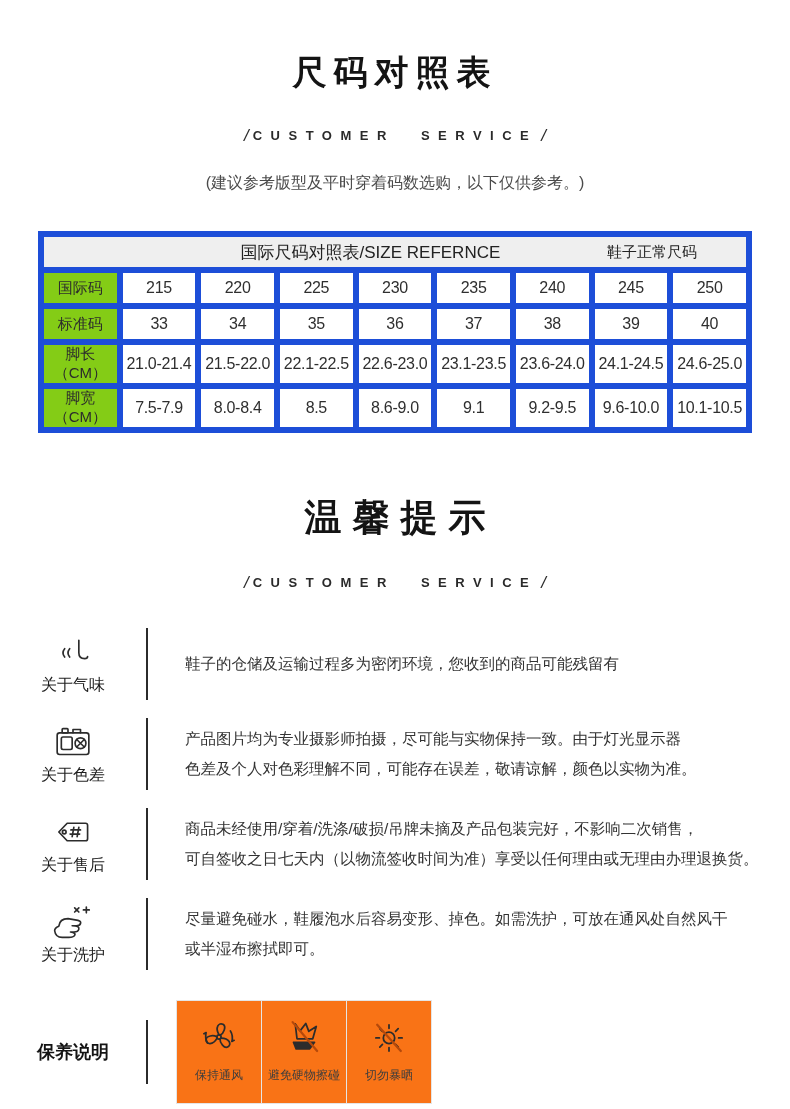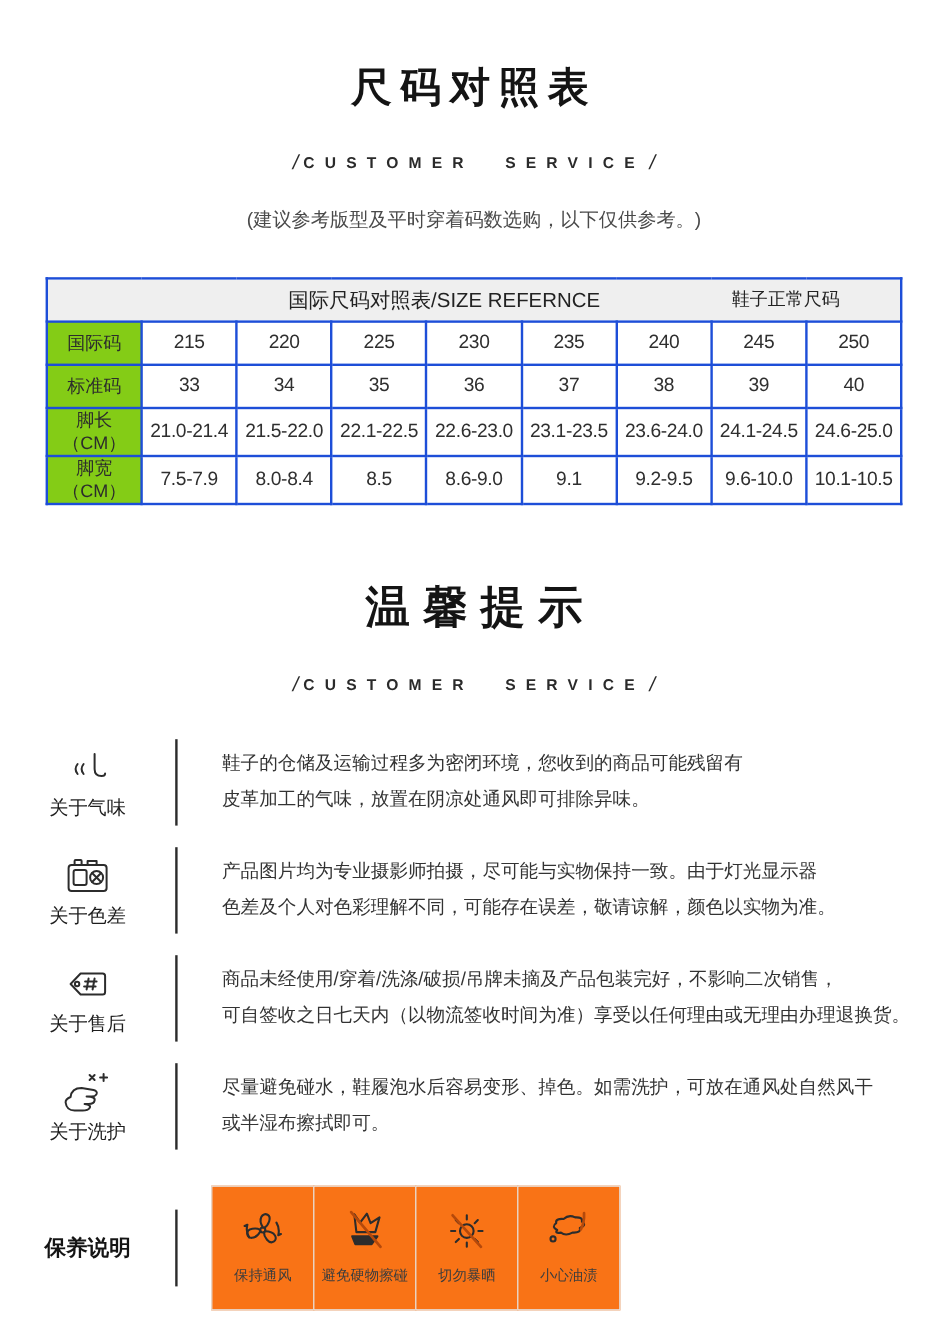--- a/index.html
+++ b/index.html
@@ -26,21 +26,21 @@
   .note-line {
     margin-top: 27px; text-align: center;
     font-size: 16px; color: #4a4a4a;
   }
   
   table.size-table {
     border-collapse: collapse; margin: 37px auto 0;
     table-layout: fixed; width: 714px;
   }
   .size-table th, .size-table td {
-    border: 2px solid #1d4ed8; text-align: center;
+    border: 6px solid #1d4ed8; text-align: center;
     font-weight: normal; color: #2f2f2f;
   }
   .size-table .thead-cell {
     background: #efefef; height: 36px; position: relative;
   }
   .thead-left {
     position: absolute; left: 46.5%; top: 50%;
     transform: translate(-50%,-50%);
     white-space: nowrap; font-size: 17px; color: #222;
   }
@@ -165,21 +165,20 @@
       <svg class="line-icon" viewBox="0 0 48 48">
         <path d="M14 20 q-4 5 0 10"></path>
         <path d="M20 20 q-4 5 0 10"></path>
         <path d="M31 10 v15 q0 7 7 7 q3.5 0 3.5 -2.5"></path>
       </svg>
       <div class="tip-label">关于气味</div>
     </div>
     <div class="tip-sep"></div>
     <div class="tip-body">
       <div>鞋子的仓储及运输过程多为密闭环境，您收到的商品可能残留有</div>
-      <div>皮革加工的气味，放置在阴凉处通风即可排除异味。</div>
     </div>
   </div>
 
   <div class="tip-row">
     <div class="tip-left">
       <svg class="line-icon" viewBox="0 0 48 48">
         <rect x="5" y="13" width="38" height="26" rx="3"></rect>
         <rect x="11" y="8" width="7" height="5" rx="1"></rect>
         <path d="M24 13 v-4 h9 v4"></path>
         <rect x="10" y="18" width="13" height="15" rx="2"></rect>
@@ -255,25 +254,17 @@
 
       <div class="care-box">
         <svg class="line-icon" viewBox="0 0 48 48">
           <circle cx="24" cy="25" r="6.5"></circle>
           <path d="M24 14 v-4 M24 36 v4 M13 25 h-4 M35 25 h4 M16.5 17.5 l-3 -3 M31.5 17.5 l3 -3 M16.5 32.5 l-3 3 M31.5 32.5 l3 3"></path>
           <path class="accent" d="M10.5 10 L37.5 40"></path>
         </svg>
         <div class="care-label">切勿暴晒</div>
       </div>
 
-      <div class="care-box">
-        <svg class="line-icon" viewBox="0 0 48 48">
-          <path d="M13 24 q-6 -3 -1 -6.5 q-1 -4.5 7 -4 q5 -4.5 11 -1.5 q7.5 -0.5 6.5 4 q5 3.5 -2 6 q1.5 5 -7 4.5 q-6.5 3.5 -11 0 q-6.5 1 -3.5 -2.5 z"></path>
-          <circle cx="9" cy="32.5" r="2.4"></circle>
-          <path class="accent" d="M38.5 8 q0.5 9 -3 15.5"></path>
-        </svg>
-        <div class="care-label">小心油渍</div>
-      </div>
 
     </div>
   </div>
 
 </div>
 
 </body></html>

